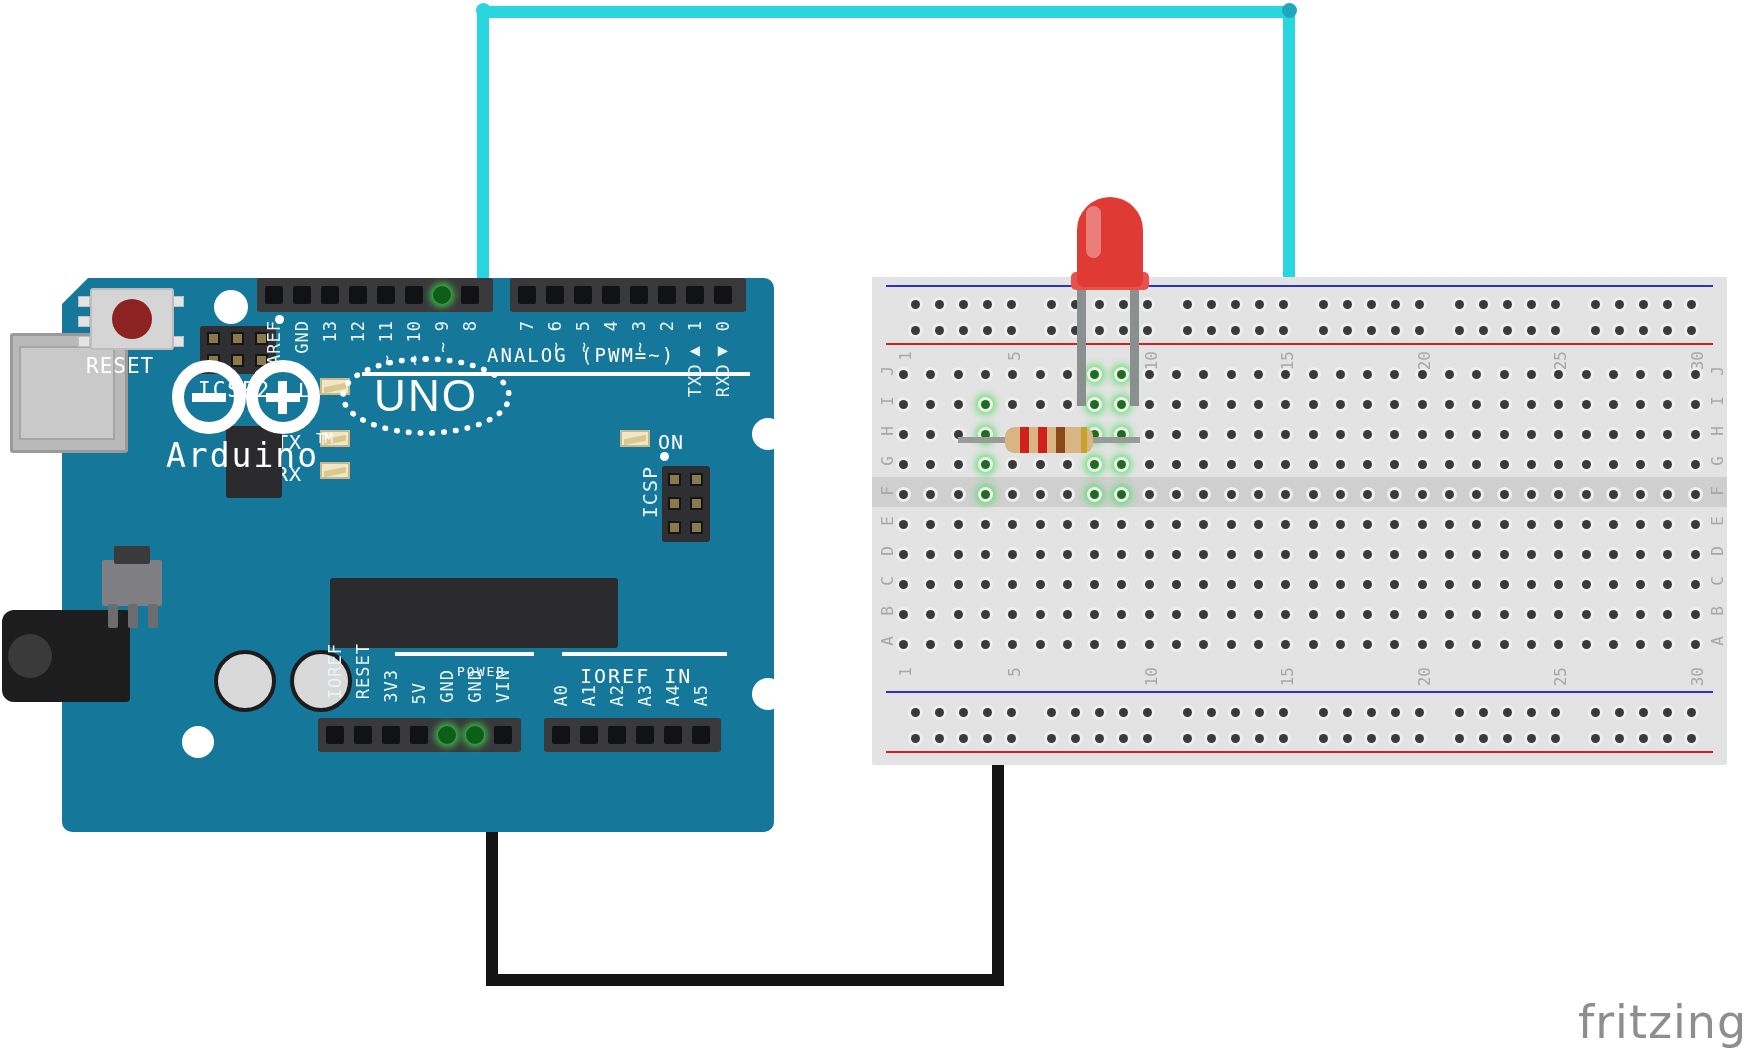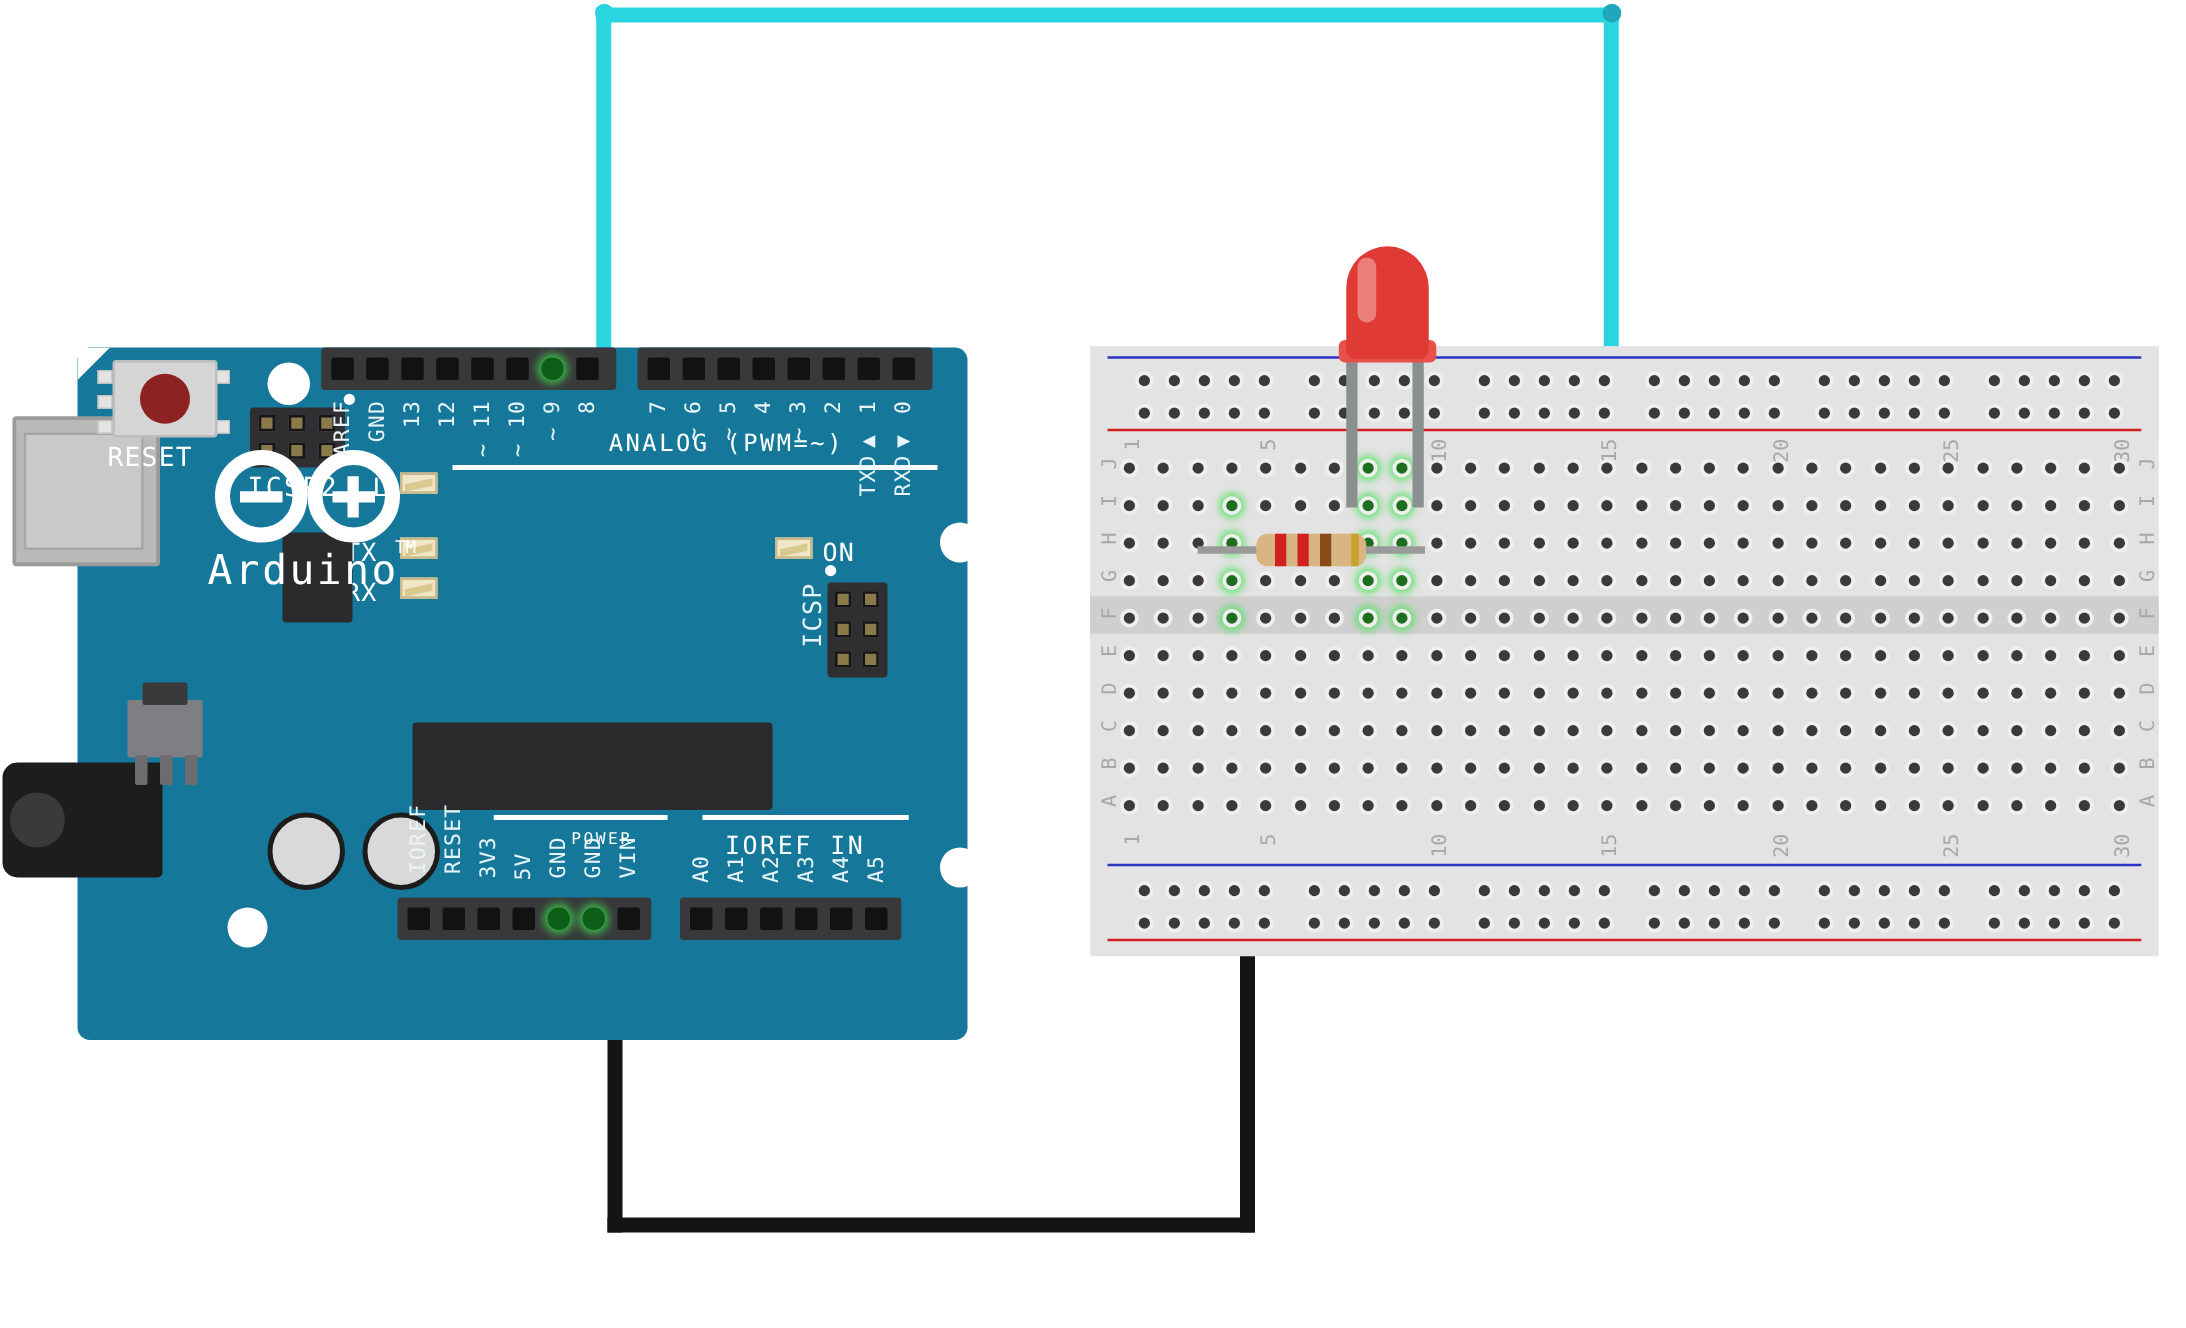--- a/index.html
+++ b/index.html
@@ -519,20 +519,23 @@
 
     <div id="logo-infinity">
       <div class="logo-circle" style="left:0;"></div>
       <div class="logo-circle" style="left:74px;"></div>
       <div class="logo-bar" style="left:20px; top:33px; width:34px; height:9px;"></div>
       <div class="logo-bar" style="left:94px; top:33px; width:34px; height:9px;"></div>
       <div class="logo-bar" style="left:106px; top:21px; width:9px; height:33px;"></div>
     </div>
     <div id="arduino-word">Arduino</div>
     <div id="tm">TM</div>
+    <div id="uno-oval">
+      <span id="uno-text">UNO</span>
+    </div>
   <div class="vlabel" style="left: 204px; top: 42px;">AREF</div>
       <div class="vlabel" style="left: 232px; top: 42px;">GND</div>
       <div class="vlabel" style="left: 260px; top: 42px;">13</div>
       <div class="vlabel" style="left: 288px; top: 42px;">12</div>
       <div class="vlabel" style="left: 316px; top: 42px;">11</div>
       <div class="vlabel" style="left: 316px; top: 76px; font-size: 18px;">~</div>
       <div class="vlabel" style="left: 344px; top: 42px;">10</div>
       <div class="vlabel" style="left: 344px; top: 76px; font-size: 18px;">~</div>
       <div class="vlabel" style="left: 372px; top: 42px;">9</div>
       <div class="vlabel" style="left: 372px; top: 63px; font-size: 18px;">~</div>
@@ -1876,14 +1879,15 @@
     <div class="rband" style="left:33px; background:#d02020;"></div>
     <div class="rband" style="left:51px; background:#8a4a18;"></div>
     <div class="rband" style="left:76px; background:#c8a22a; width:6px;"></div>
   </div>
 
   <div class="led-leg" style="left:1077px; top:288px; height:118px;"></div>
   <div class="led-leg" style="left:1130px; top:288px; height:118px;"></div>
   <div id="led-rim"></div>
   <div id="led-body"></div>
 
+  <div id="fritzing">fritzing</div>
 
 </div>
 
 </body></html>

